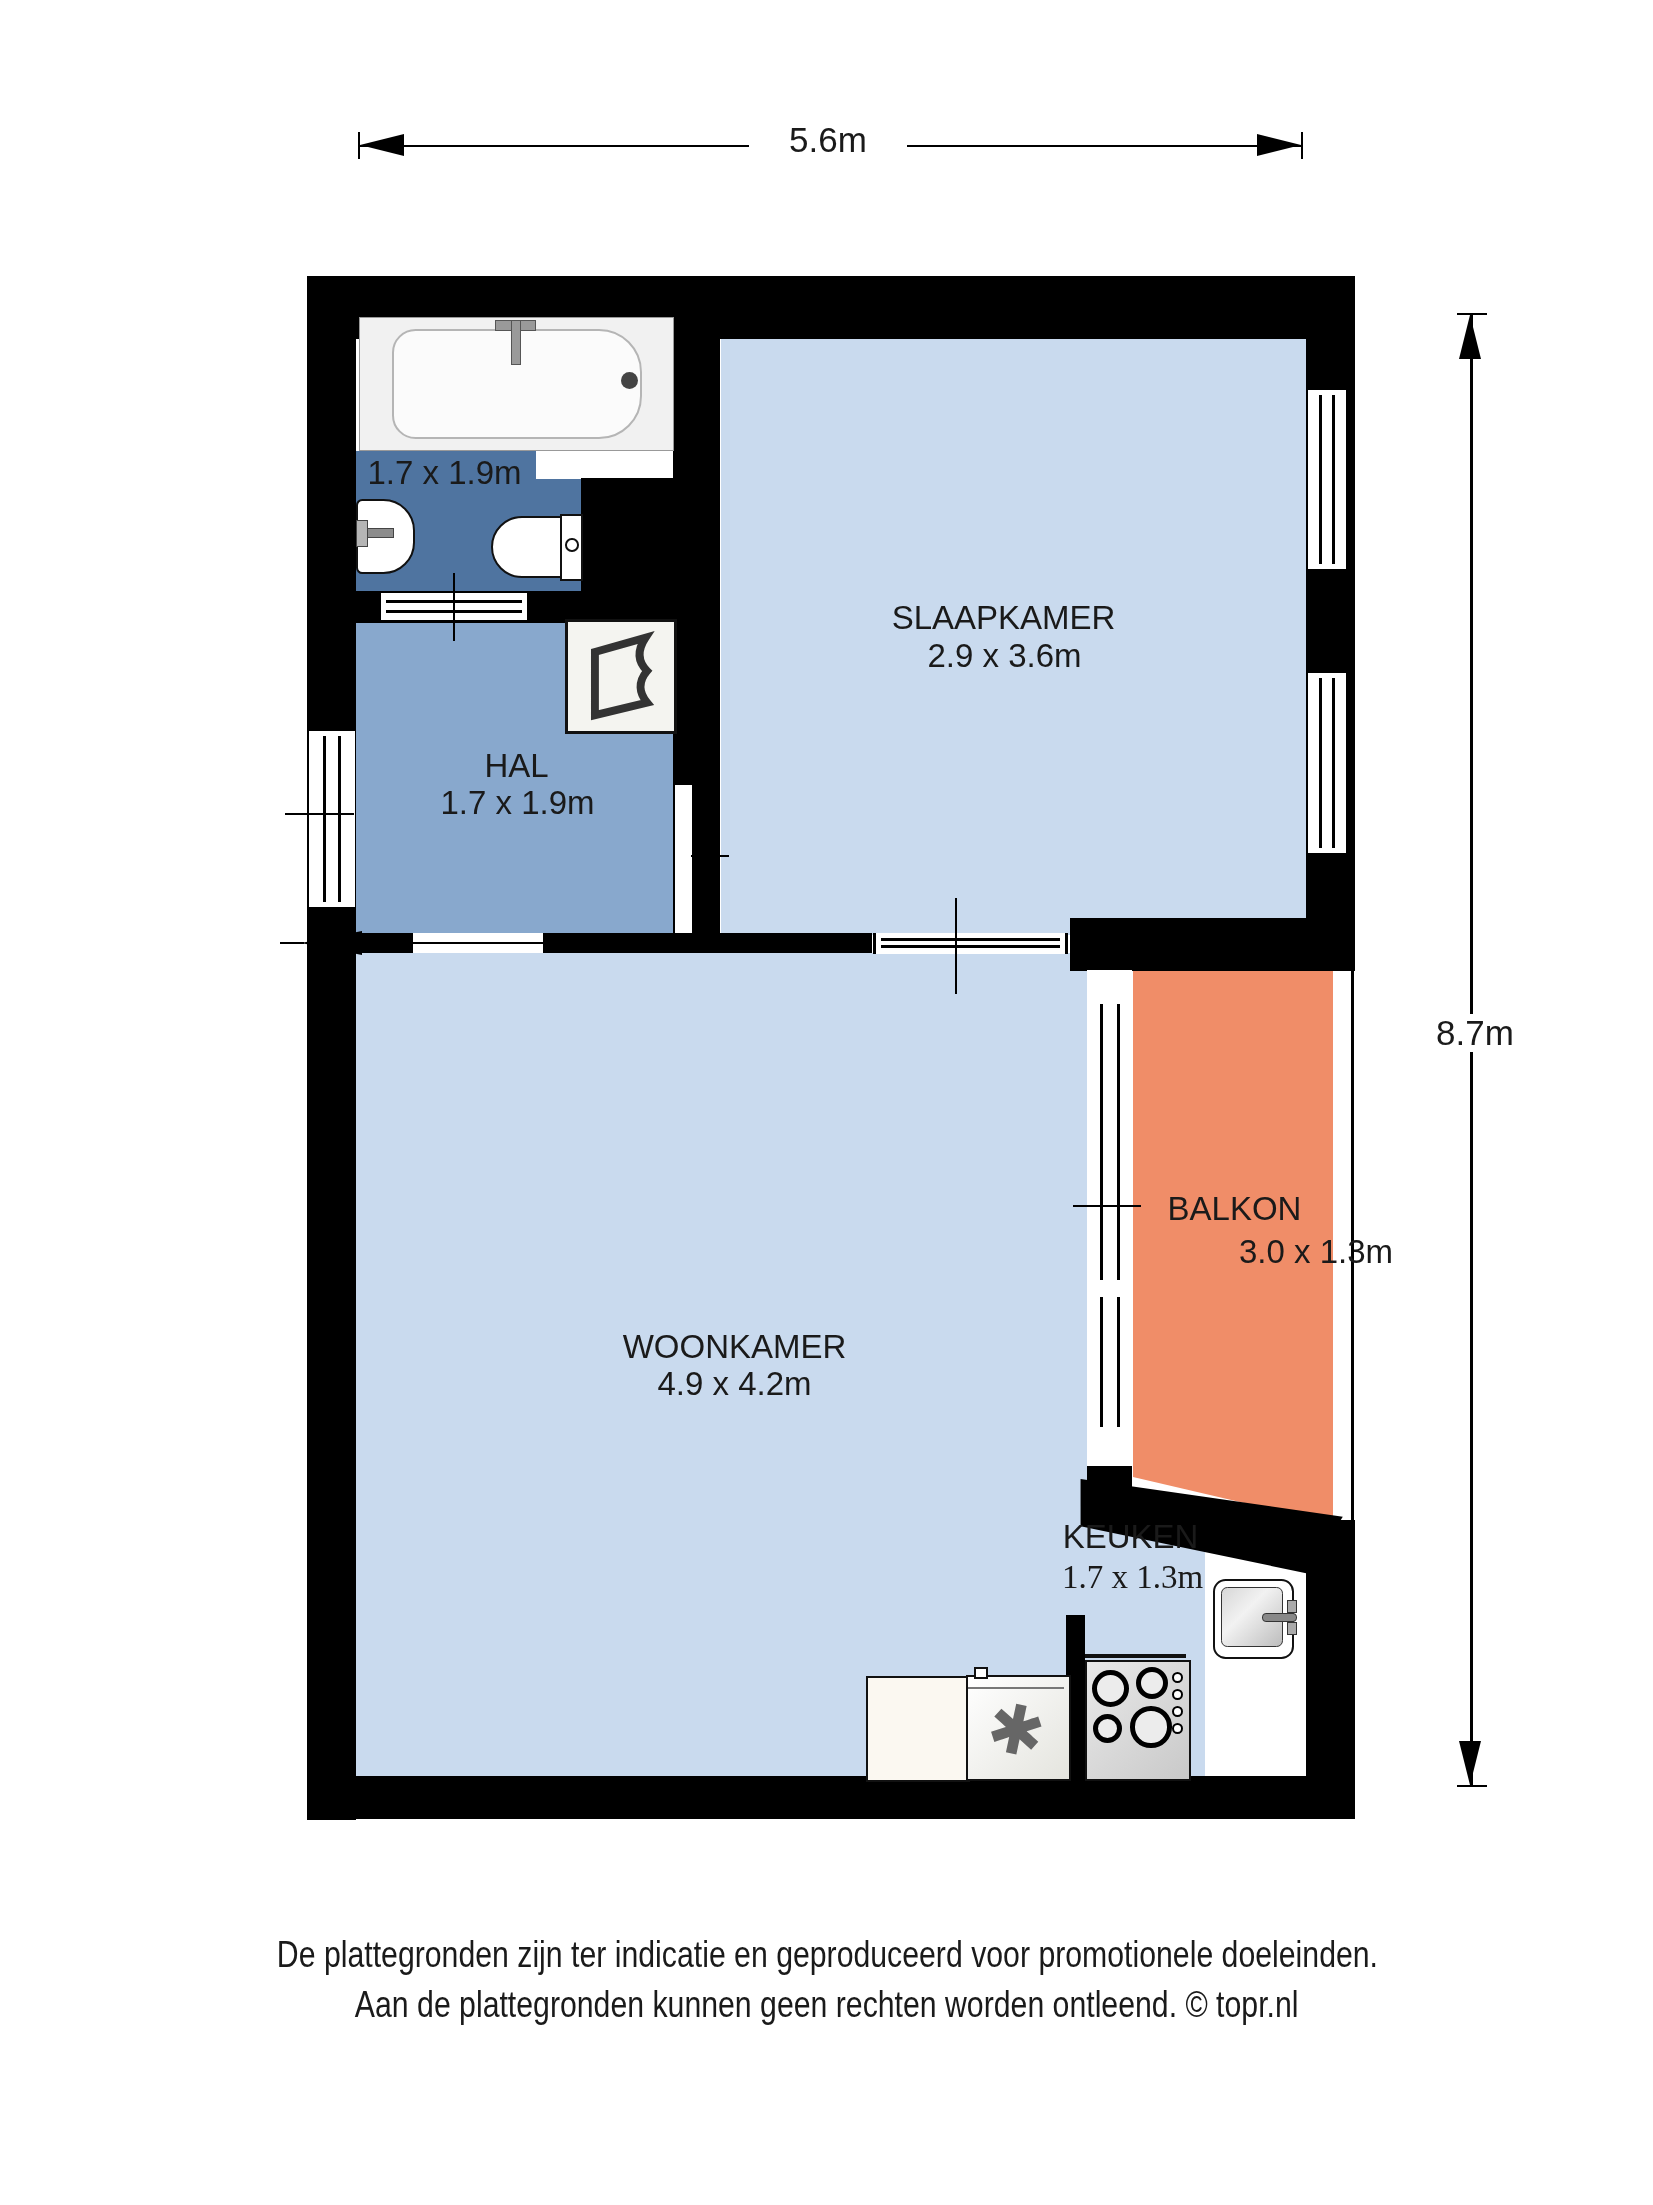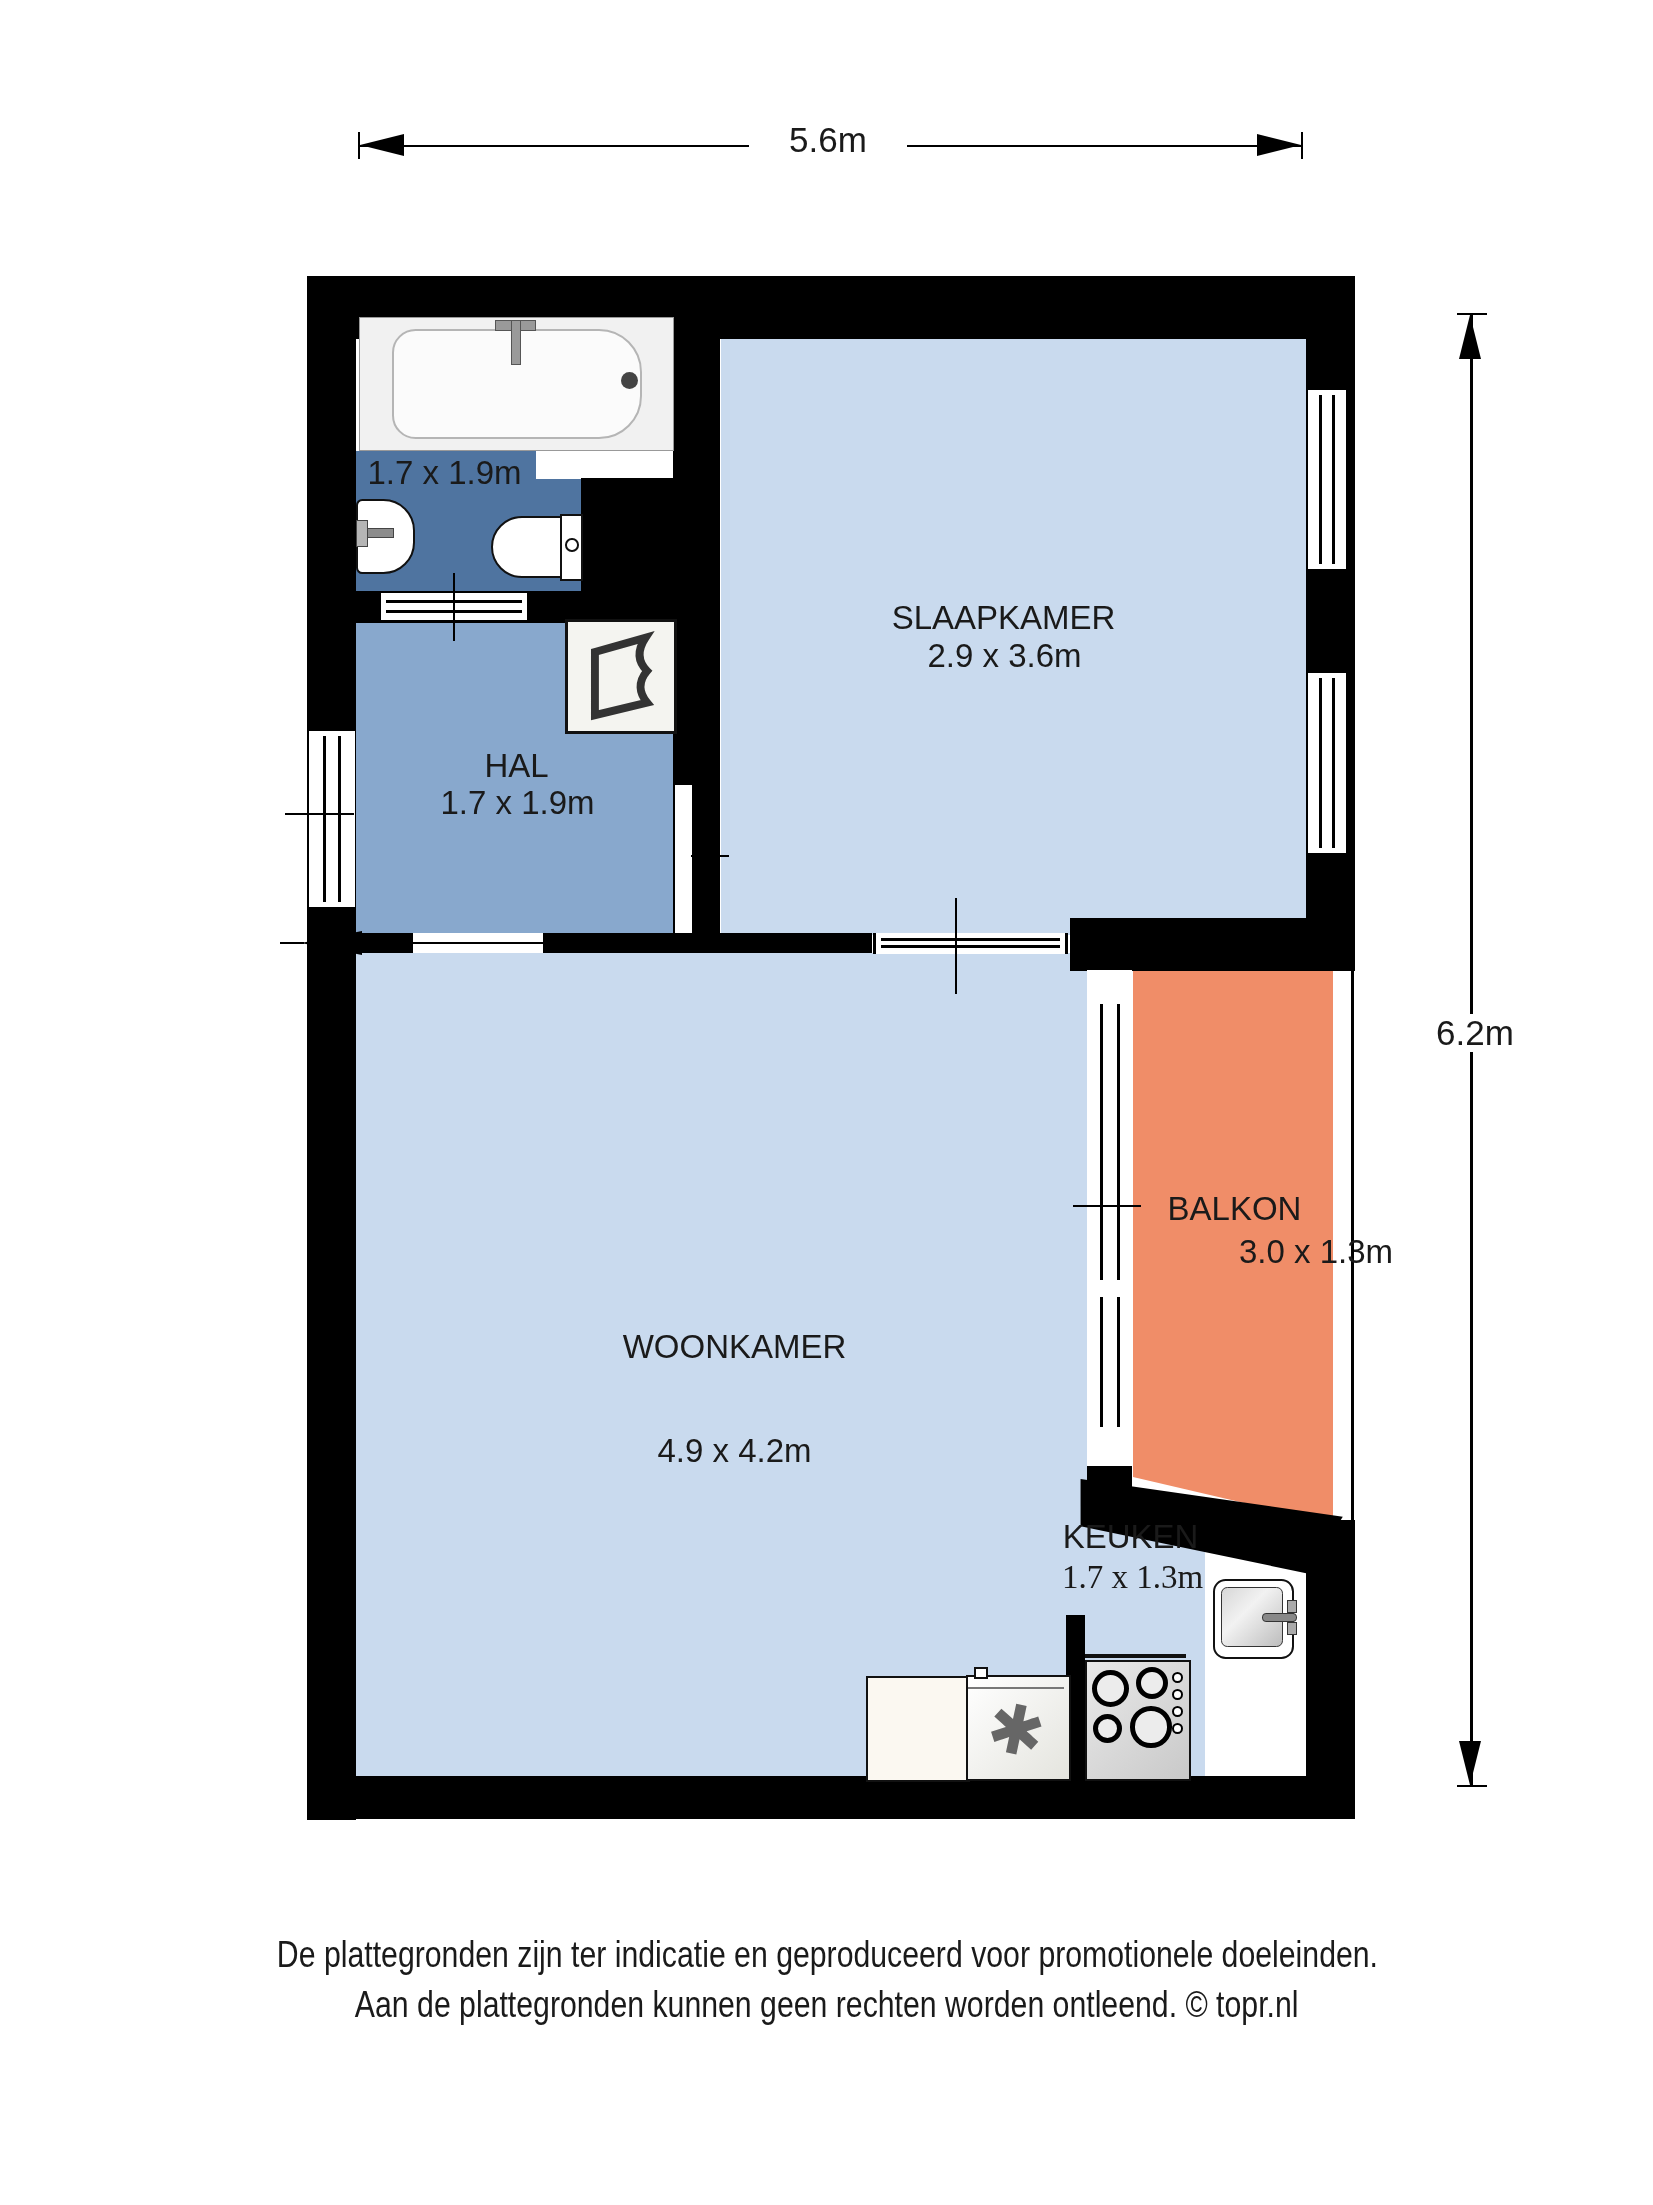--- a/index.html
+++ b/index.html
@@ -40,21 +40,21 @@
   </div>
   <div class="dimlabel" style="left:749px;top:121px;width:158px;">5.6m</div>
 
   <div class="abs" style="left:1457px;top:313px;width:31.5px;height:1474px;">
     <div class="abs" style="left:13.4px;top:0;width:2.4px;height:1473px;background:#000;"></div>
     <div class="abs" style="left:0;top:0;width:30px;height:2.4px;background:#000;"></div>
     <div class="abs" style="left:0;bottom:0;width:30px;height:2.4px;background:#000;"></div>
     <div class="abs" style="left:2.4px;top:2.4px;width:0;height:0;border-left:11.8px solid transparent;border-right:11.8px solid transparent;border-bottom:44px solid #000;"></div>
     <div class="abs" style="left:2.4px;bottom:2.4px;width:0;height:0;border-left:11.8px solid transparent;border-right:11.8px solid transparent;border-top:44px solid #000;"></div>
   </div>
-  <div class="dimlabel" style="left:1416px;top:1014px;width:118px;">6.2m</div>
+  <div class="dimlabel" style="left:1416px;top:1014px;width:118px;">8.7m</div>
 
   <div class="floor" style="left:721px;top:339px;width:585px;height:596px;background:var(--floor-light);"></div>
   <div class="floor" style="left:356px;top:339px;width:317px;height:112px;background:#fff;"></div>
   <div class="floor" style="left:356px;top:451px;width:317px;height:140px;background:var(--floor-bath);"></div>
   <div class="floor" style="left:536px;top:451px;width:138px;height:27.6px;background:#fff;"></div>
   <div class="floor" style="left:356px;top:622px;width:317px;height:311px;background:var(--floor-hal);"></div>
   <div class="floor" style="left:356px;top:953px;width:731px;height:823px;background:var(--floor-light);"></div>
   <div class="floor" style="left:1087px;top:1520px;width:118px;height:256px;background:var(--floor-light);clip-path:polygon(0 3%,100% 8%,100% 100%,0 100%);"></div>
   <div class="floor" style="left:1205px;top:1536px;width:101px;height:240px;background:#fff;clip-path:polygon(0 1%,100% 16%,100% 100%,0 100%);"></div>
   <div class="floor" style="left:1133px;top:970px;width:201px;height:554px;background:var(--floor-balkon);clip-path:polygon(0 0,100% 0,100% 100%,0 91.5%);"></div>
@@ -144,21 +144,21 @@
     <div class="abs" style="left:72px;top:19px;width:7.9px;height:11px;background:#aaa;border:1.6px solid #333;"></div>
     <div class="abs" style="left:72px;top:41px;width:7.9px;height:11px;background:#aaa;border:1.6px solid #333;"></div>
   </div>
 
   <div class="label" style="left:287px;top:454px;">1.7 x 1.9m</div>
   <div class="label" style="left:359px;top:747px;">HAL</div>
   <div class="label" style="left:360px;top:784px;">1.7 x 1.9m</div>
   <div class="label" style="left:846px;top:599px;">SLAAPKAMER</div>
   <div class="label" style="left:847px;top:637px;">2.9 x 3.6m</div>
   <div class="label" style="left:577px;top:1320px;margin-top:8px;">WOONKAMER</div>
-  <div class="label" style="left:577px;top:1432px;">4.9 x 4.2m</div>
+  <div class="label" style="left:577px;top:1365px;">4.9 x 4.2m</div>
   <div class="label" style="left:1077px;top:1190px;">BALKON</div>
   <div class="label" style="left:1078px;top:1233px;text-align:right;">3.0 x 1.3m</div>
   <div class="label" style="left:973px;top:1518px;">KEUKEN</div>
   <div class="label" style="left:975px;top:1558px;font-family:Liberation Serif, serif;">1.7 x 1.3m</div>
 
   <div class="abs" style="left:0;top:1930px;width:1654px;">
     <div class="footer-line"><span>De plattegronden zijn ter indicatie en geproduceerd voor promotionele doeleinden.</span></div>
     <div class="footer-line"><span>Aan de plattegronden kunnen geen rechten worden ontleend. © topr.nl</span></div>
   </div>
 

